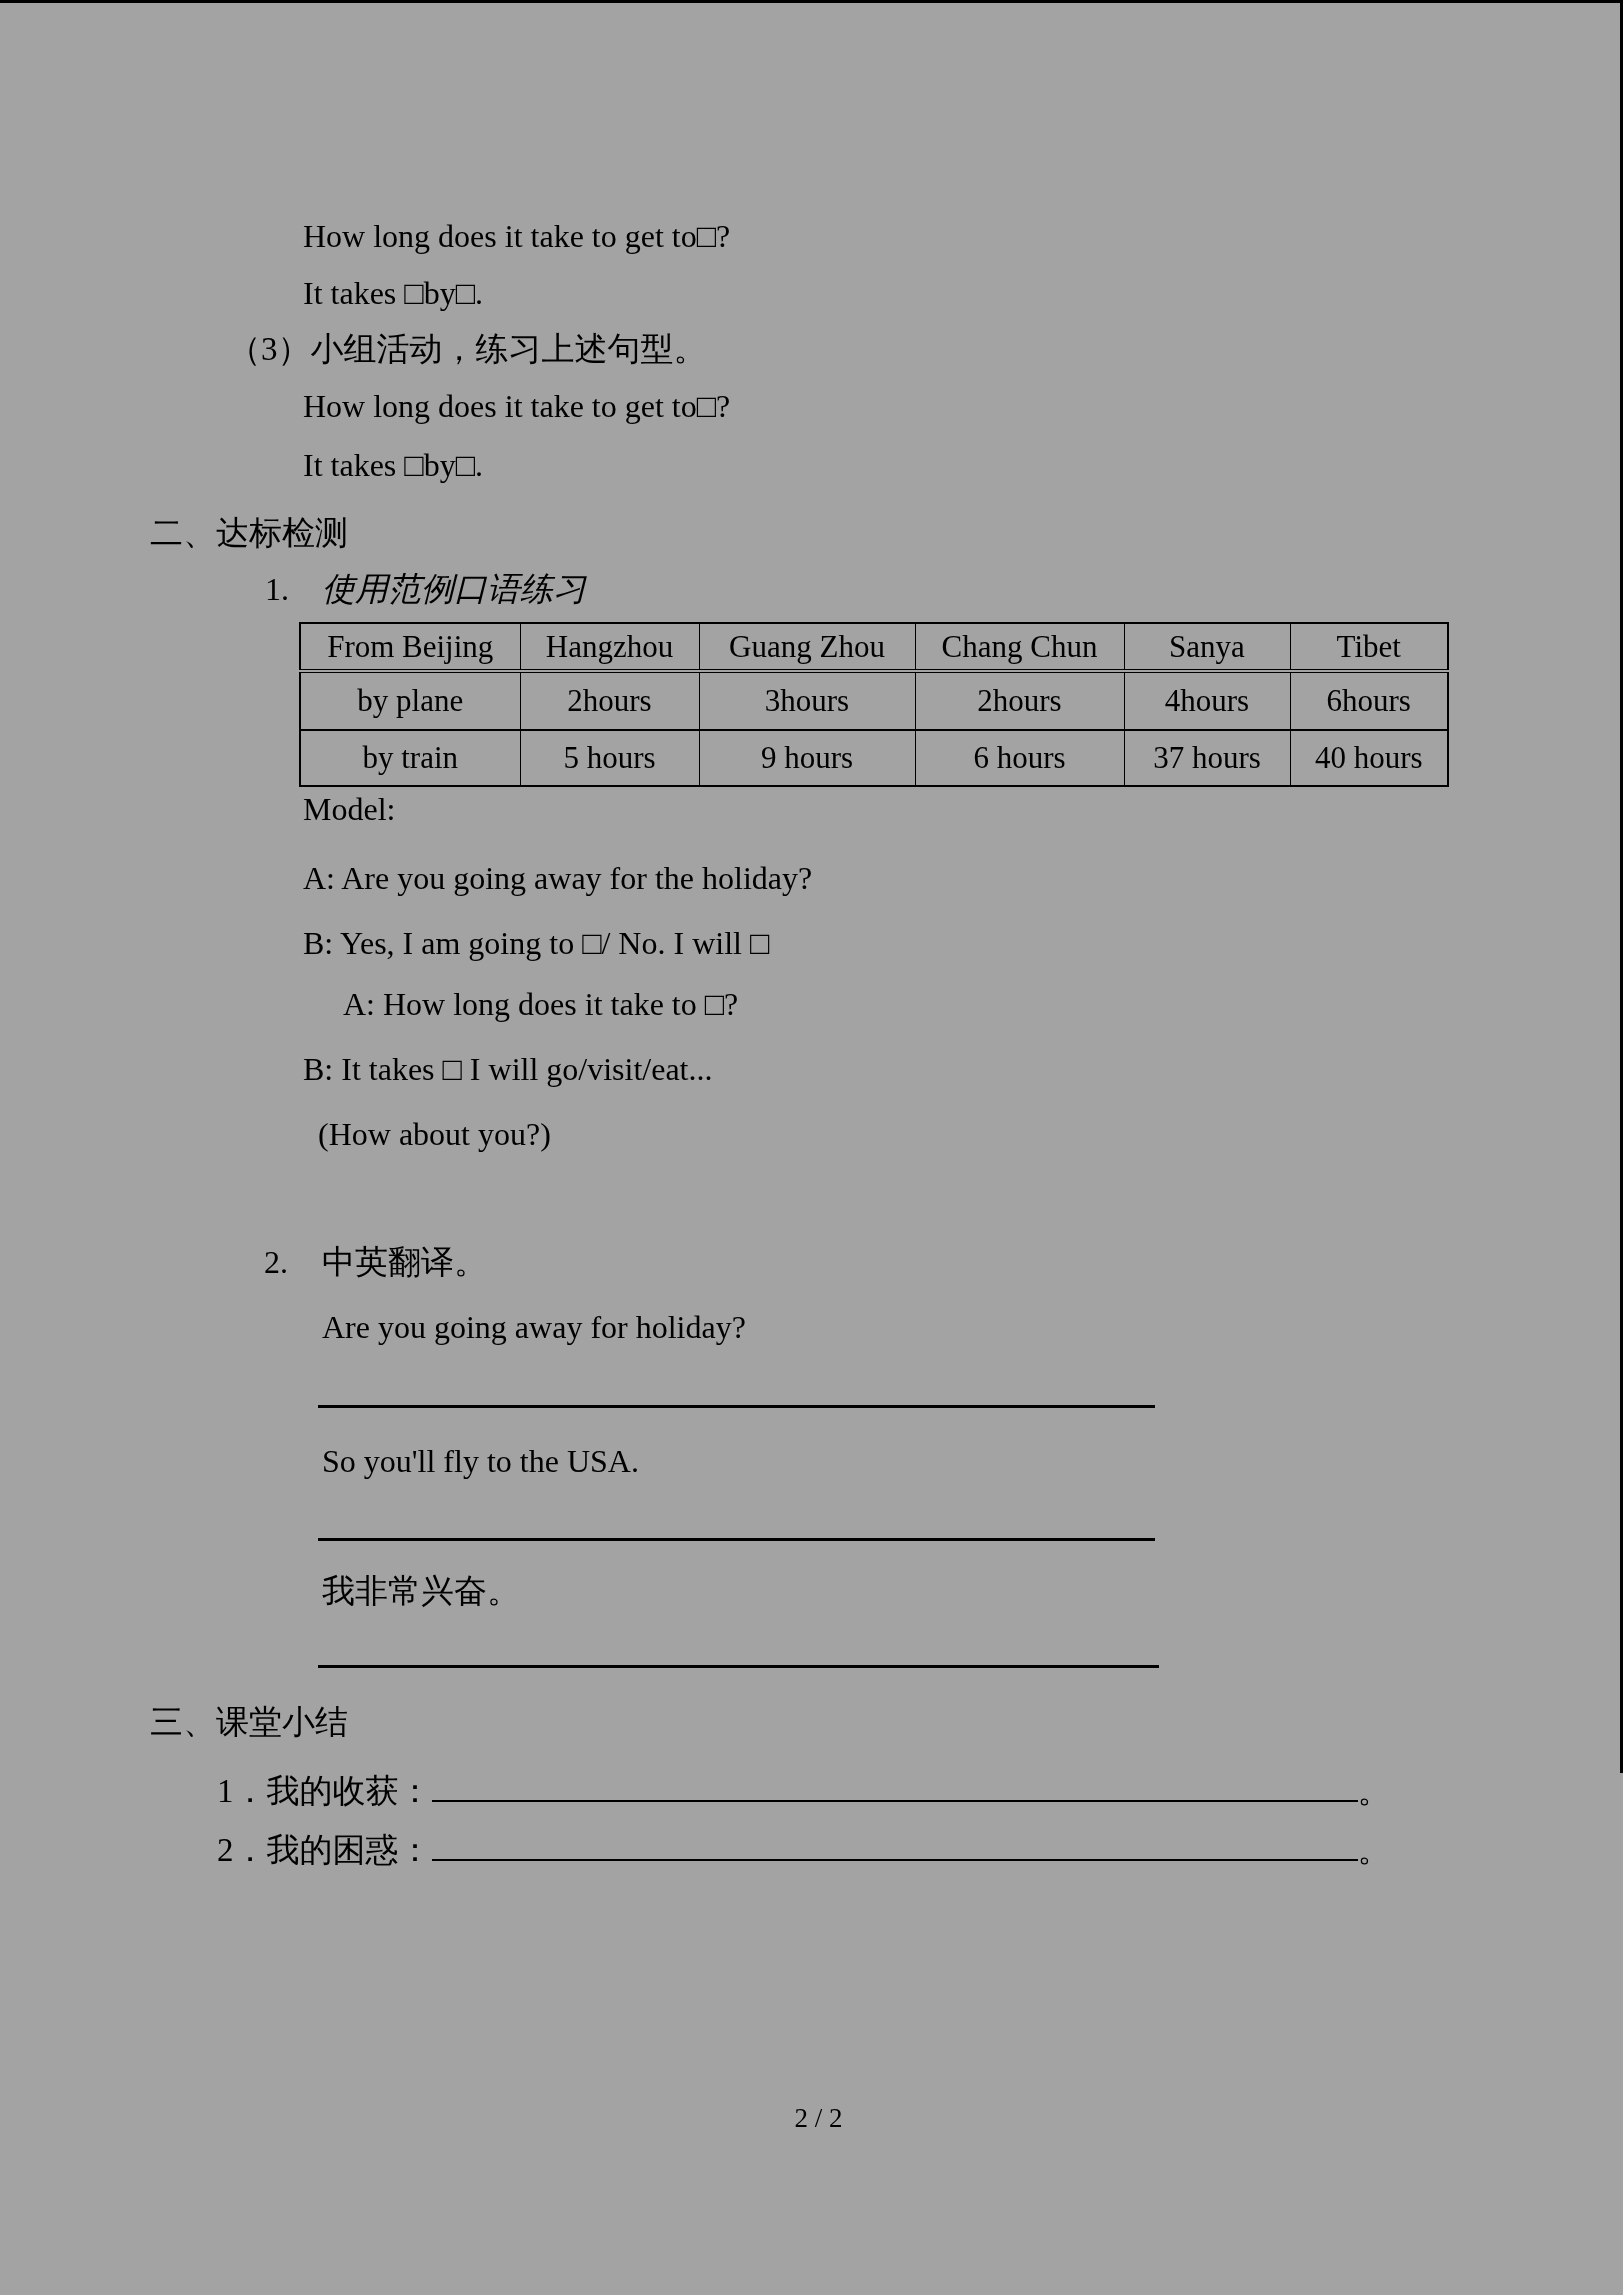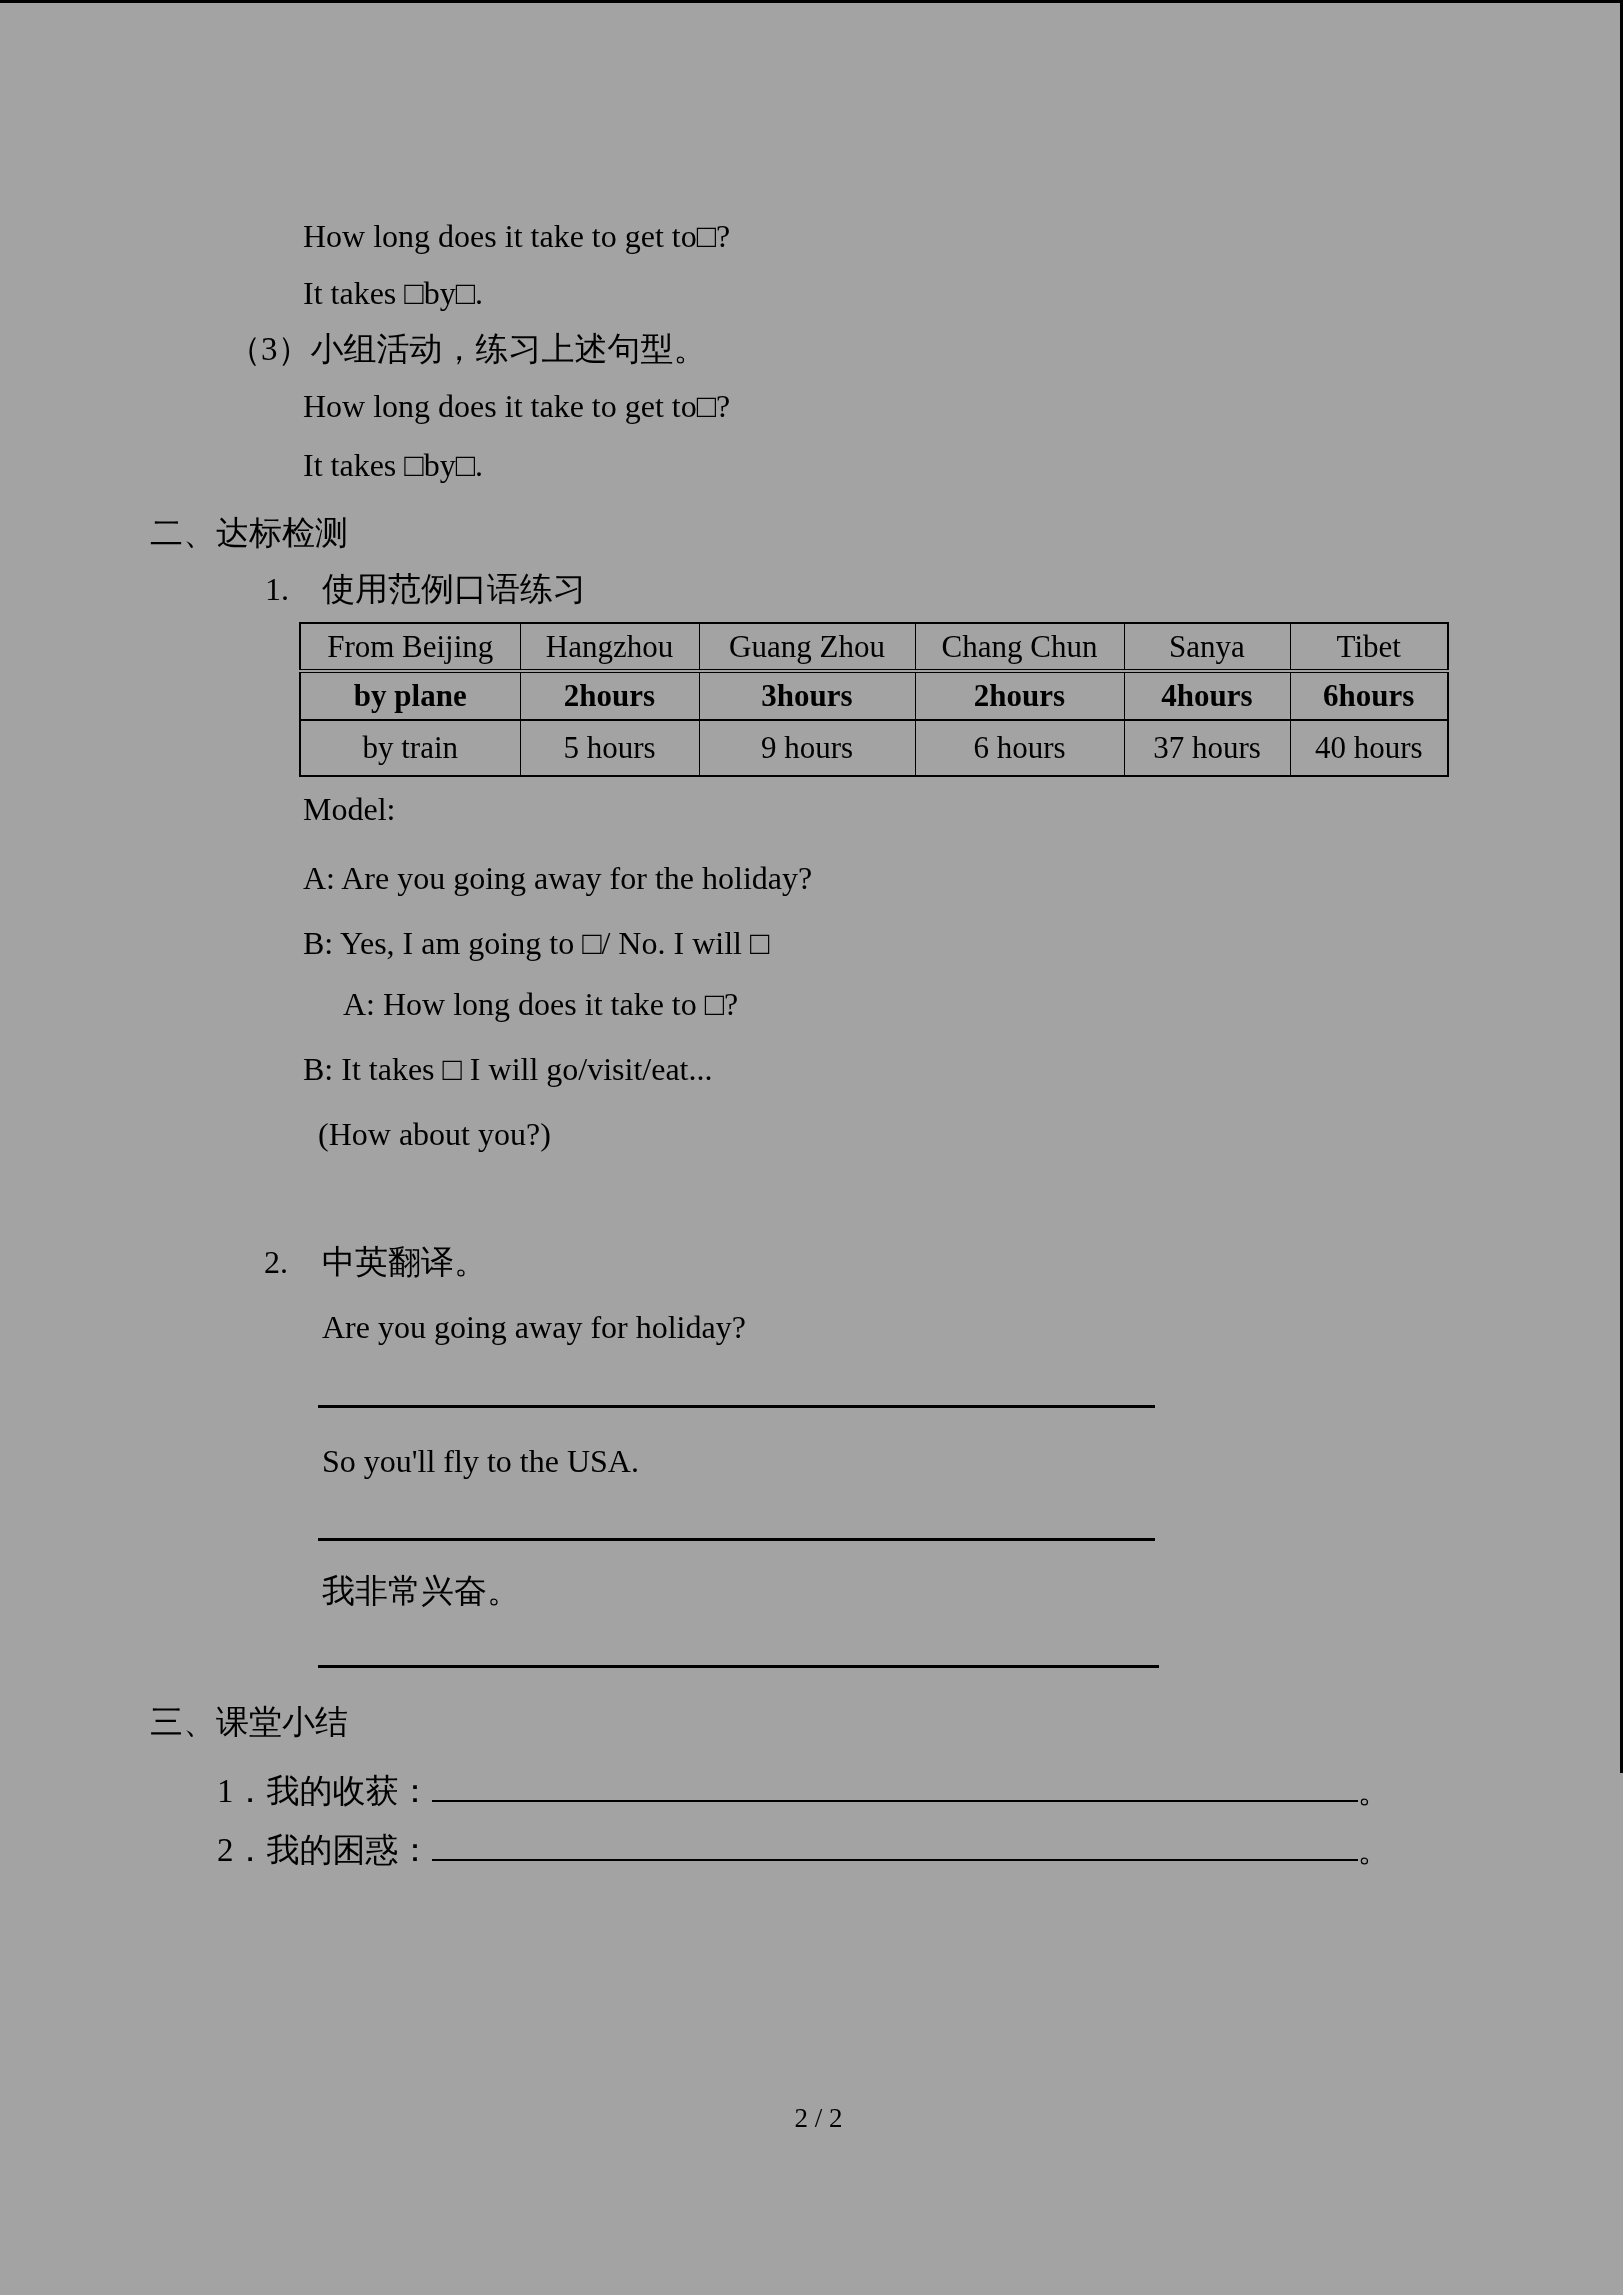--- a/index.html
+++ b/index.html
@@ -25,21 +25,21 @@
     border:2px solid #000;
     font-size:31px;
   }
   table.grid td {
     border:1.4px solid #000;
     text-align:center;
     vertical-align:middle;
     overflow:hidden;
   }
   table.grid tr.hdr td { height:48px; border-bottom:4.1px double #000; }
-  table.grid tr.r1 td { height:49px; border-bottom:2px solid #000;font-weight:bold; }
+  table.grid tr.r1 td { height:59px; border-bottom:2px solid #000; }
   table.grid tr.r2 td { height:56px; }
 
   .ans-line { position:absolute; height:2.7px; background:#000; }
   .fill { display:inline-block; border-bottom:2.7px solid #000; height:1em; }
   .footer {
     position:absolute; left:0; top:2105px; width:100%;
     text-align:center; font-weight:normal; font-size:27px; line-height:1.0;padding-left:14px;
   }
 </style>
 </head>
@@ -51,21 +51,21 @@
   <div class="edge-right"></div>
 
   <div class="abs en" style="left:303px; top:220px;">How long does it take to get to□?</div>
   <div class="abs en" style="left:303px; top:277px;">It takes □by□.</div>
   <div class="abs cn" style="left:228px; top:333px;">（3）小组活动，练习上述句型。</div>
   <div class="abs en" style="left:303px; top:390px;">How long does it take to get to□?</div>
   <div class="abs en" style="left:303px; top:449px;">It takes □by□.</div>
 
   <div class="abs cn" style="left:150px; top:517px;">二、达标检测</div>
   <div class="abs en" style="left:265px; top:573px;">1.</div>
-  <div class="abs cn" style="left:322px; top:573px;">使用范例口语练习</div>
+  <div class="abs cn" style="left:322px; top:573px;font-style:italic;">使用范例口语练习</div>
 
   <table class="grid abs" style="left:299px; top:622px; width:1147px;">
     <colgroup>
       <col style="width:220px">
         <col style="width:179px">
         <col style="width:216px">
       <col style="width:209px">
         <col style="width:166px">
         <col style="width:158px">
     </colgroup>

